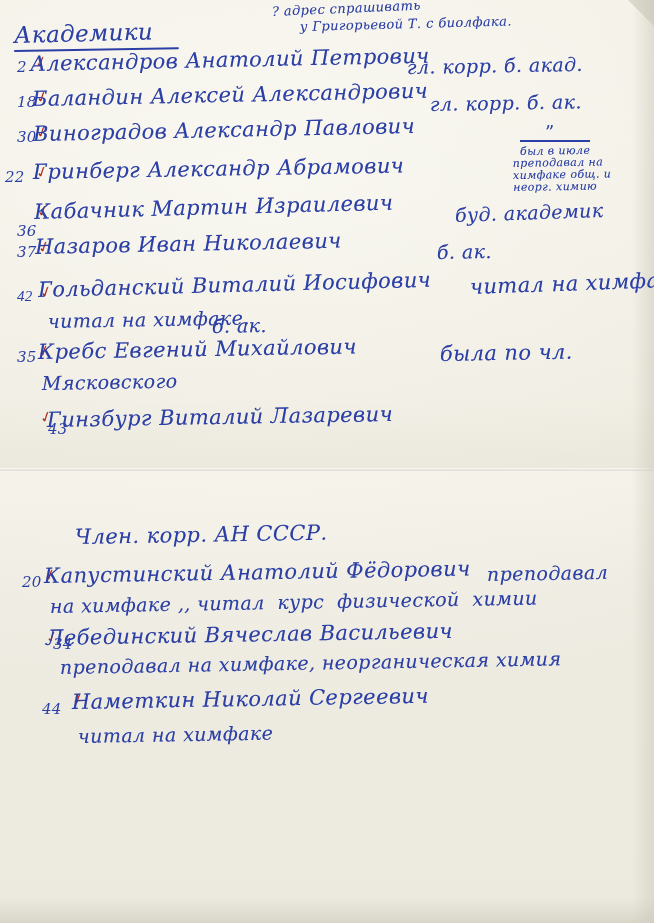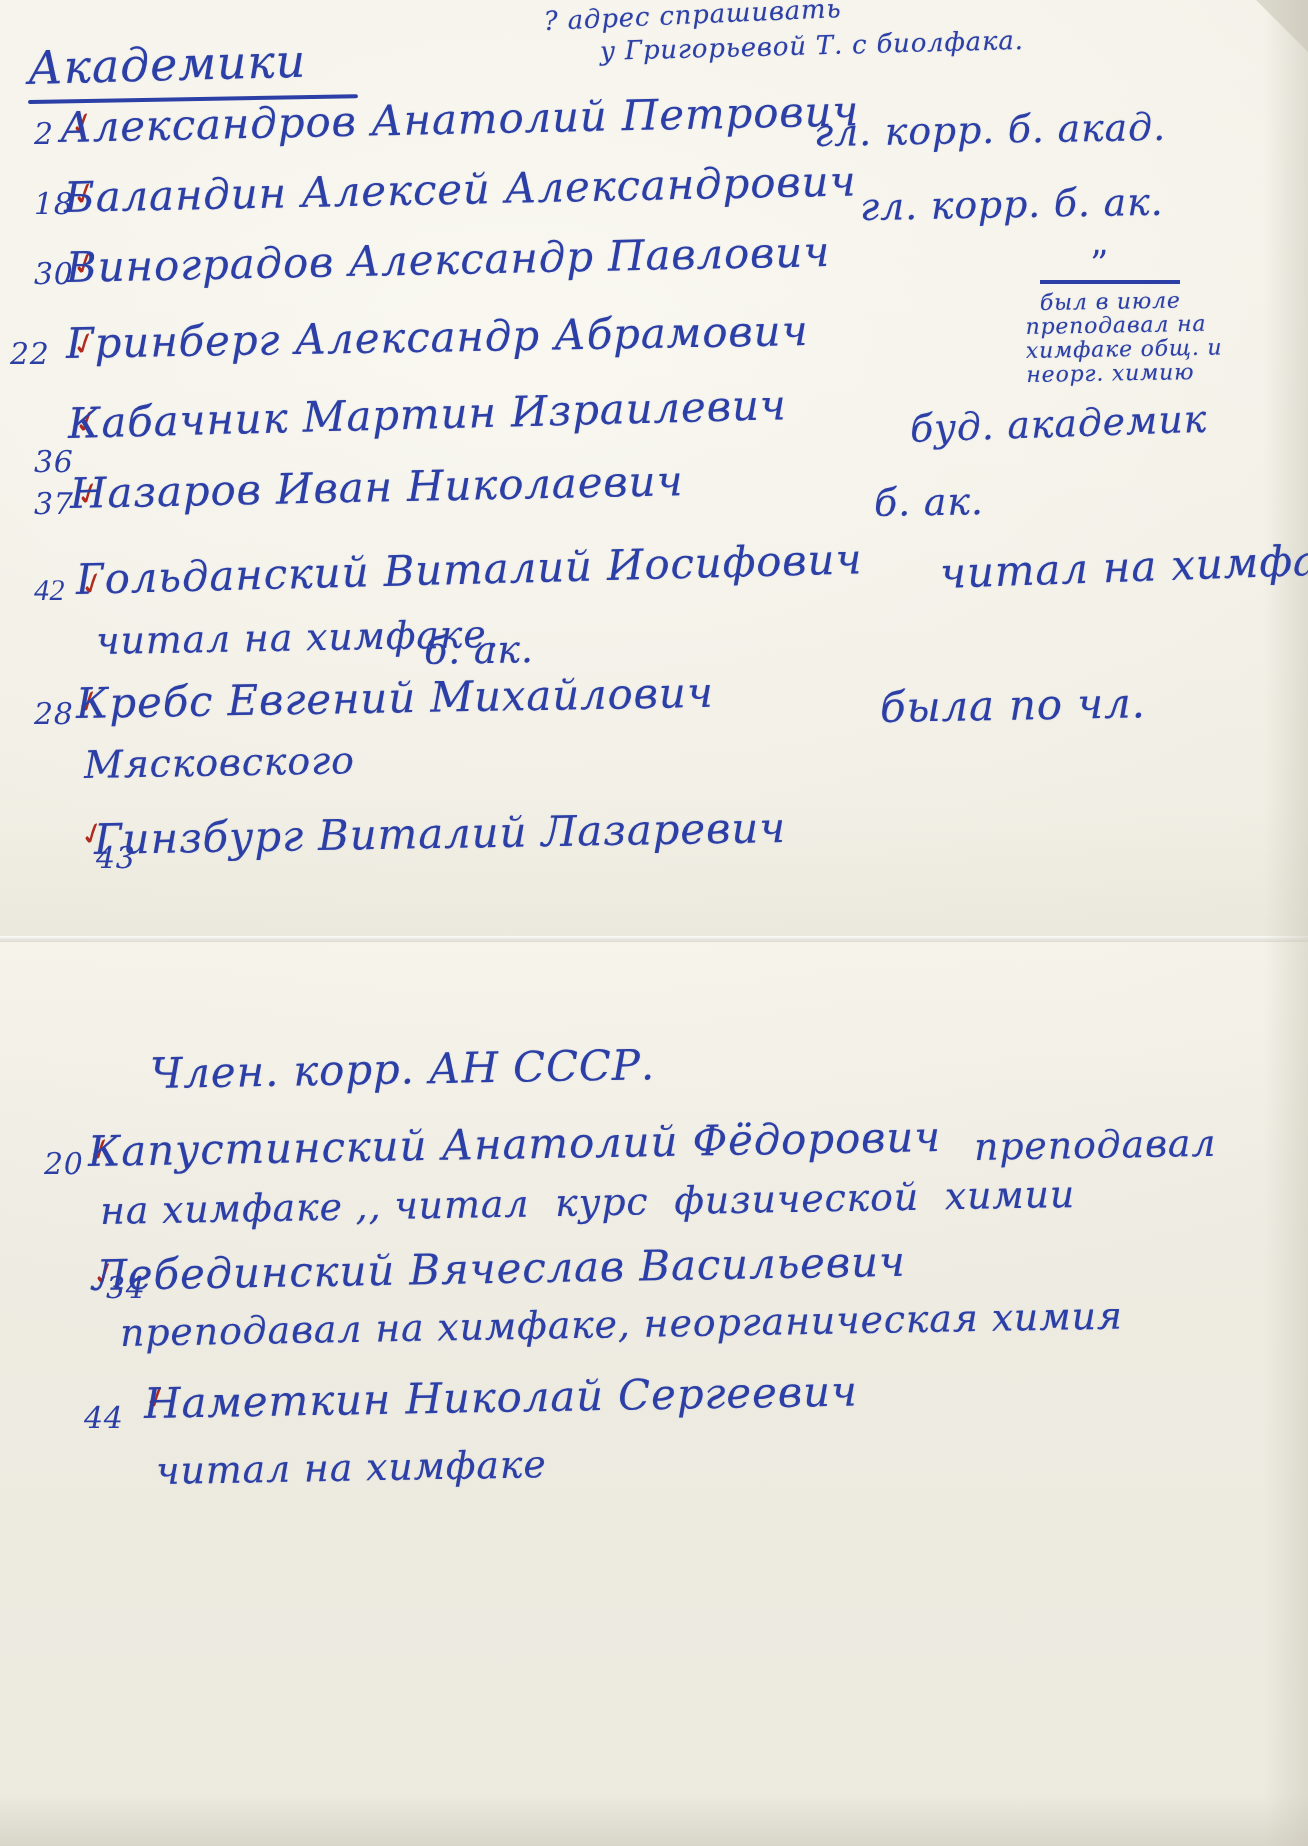--- a/index.html
+++ b/index.html
@@ -171,21 +171,21 @@
   <div class="hw line-main" style="left:35px; top:235px; transform: rotate(-1.2deg);">Назаров Иван Николаевич</div>
   <div class="hw line-sub" style="left:437px; top:241px; transform: rotate(-1deg);">б. ак.</div>
 
   <div class="num" style="left:17px; top:288px;font-family:Liberation Serif, serif;">42</div>
   <div class="check" style="left:40px; top:283px;">✓</div>
   <div class="hw line-main" style="left:38px; top:278px; transform: rotate(-1.5deg);">Гольданский Виталий Иосифович</div>
   <div class="hw line-main" style="left:470px; top:275px; transform: rotate(-2deg);">читал на химфаке.</div>
   <div class="hw line-sub" style="left:48px; top:310px; transform: rotate(-1deg);">читал на химфаке.</div>
   <div class="hw line-sub" style="left:212px; top:315px; transform: rotate(-1deg);">б. ак.</div>
 
-  <div class="num" style="left:17px; top:348px;">28</div>
+  <div class="num" style="left:17px; top:348px;">35</div>
   <div class="check" style="left:38px; top:342px;">✓</div>
   <div class="hw line-main" style="left:38px; top:340px; transform: rotate(-1deg);">Кребс Евгений Михайлович</div>
   <div class="hw line-main" style="left:440px; top:342px; transform: rotate(-1deg);">была по чл.</div>
   <div class="hw line-sub" style="left:42px; top:372px; transform: rotate(-1deg);">Мясковского</div>
 
   <div class="num" style="left:17px; top:420px;margin-left:31px;">43</div>
   <div class="check" style="left:40px; top:408px;">✓</div>
   <div class="hw line-main" style="left:47px; top:408px; transform: rotate(-1deg);">Гинзбург Виталий Лазаревич</div>
 
   <div class="hw line-main" style="left:75px; top:525px; transform: rotate(-1deg);">Член. корр. АН СССР.</div>

